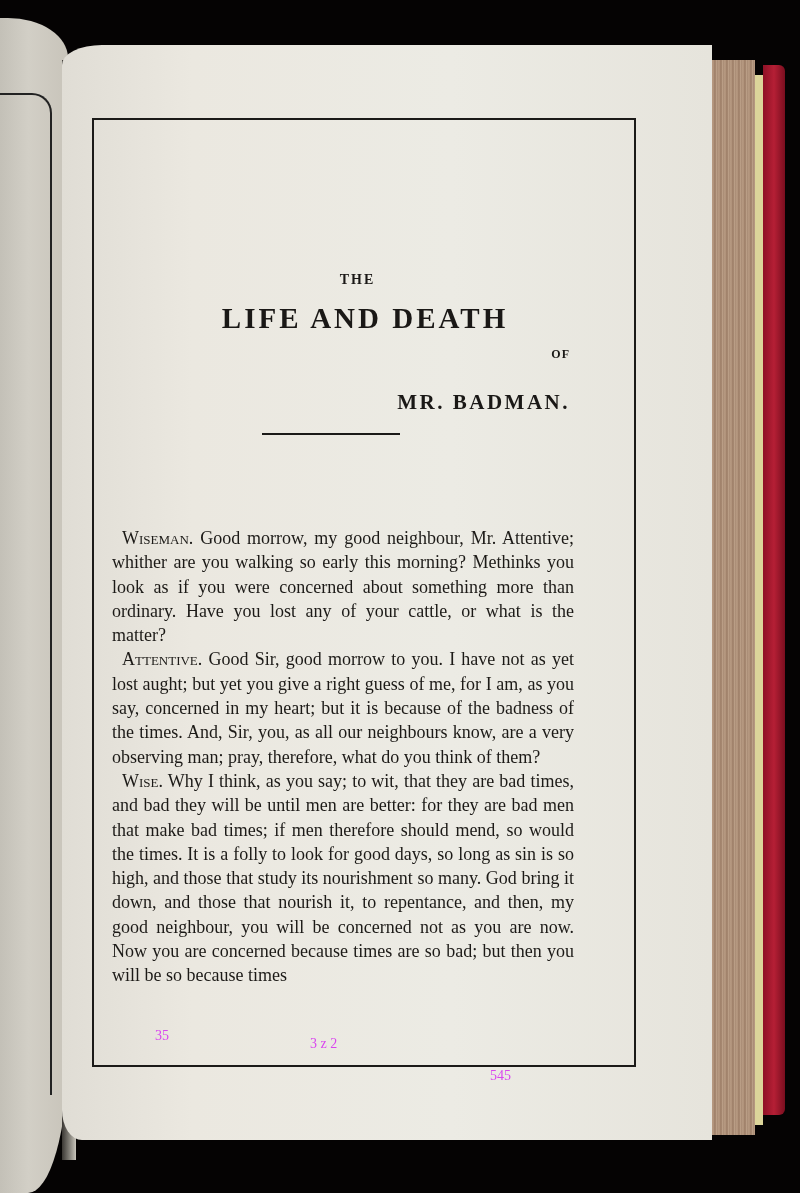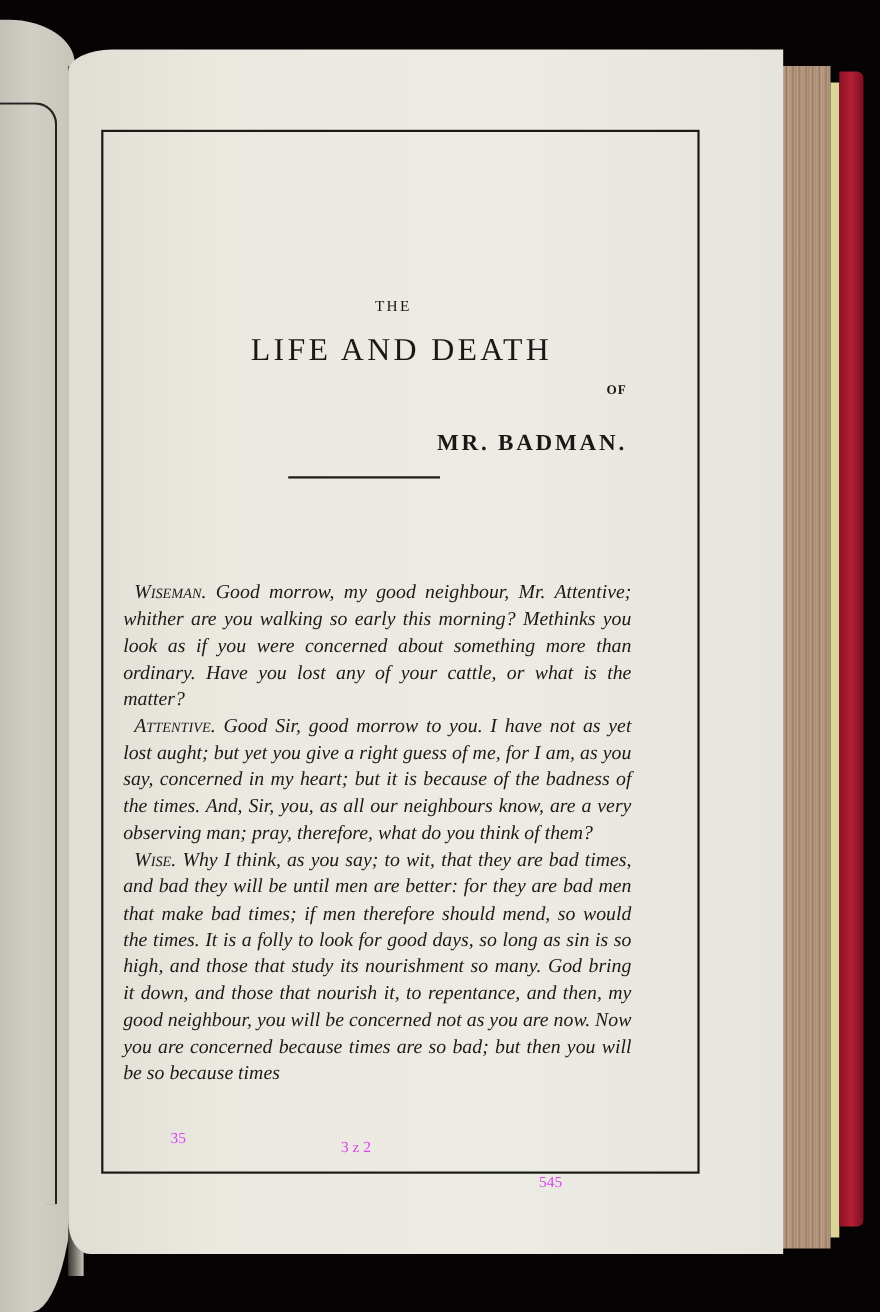--- a/index.html
+++ b/index.html
@@ -46,44 +46,43 @@
   }
   .frame {
     position: absolute; left: 92px; top: 118px; width: 540px; height: 945px;
     border: 2px solid #1b1a18;
   }
   .content {
     position: absolute; left: 100px; top: 272px; width: 470px;
     color: #1a1816;
   }
   .t-the {
-    text-align: center; font-weight: normal; font-size: 14px; letter-spacing: 2px;
+    text-align: center; font-weight: bold; font-size: 14px; letter-spacing: 2px;
     margin-left: 45px; margin-bottom: 14px;
   }
   .t-main {
-    text-align: center; font-size: 29px; letter-spacing: 3px; font-weight: normal;
+    text-align: center; font-size: 29px; letter-spacing: 3px; font-weight: bold;
     margin-left: 60px; margin-bottom: 12px;
   }
   .t-of {
     text-align: right; font-size: 12px; font-weight: bold; letter-spacing: 1px;
     margin-left: 40px; margin-bottom: 28px;
   }
   .t-sub {
     text-align: right; font-size: 21px; font-weight: bold; letter-spacing: 2.5px;
     margin-left: 40px;
   }
   .rule {
     width: 138px; height: 2px; background: #1b1a18;
     margin: 18px 0 0 162px;
   }
   .body {
     position: absolute; left: 112px; top: 526px; width: 462px;
     font-size: 18px; line-height: 24.3px; color: #1c1a17;
     text-align: justify;
-    font-style: italic;
   }
   .para { margin: 0; text-indent: 10px; }
   .speaker { font-variant: small-caps; }
   .footer {
     position: absolute; left: 100px; top: 1028px; width: 480px; height: 20px;
     font-size: 14px; color: #d946ef;
   }
   .footer span { position: absolute; }
 </style>
 </head>

